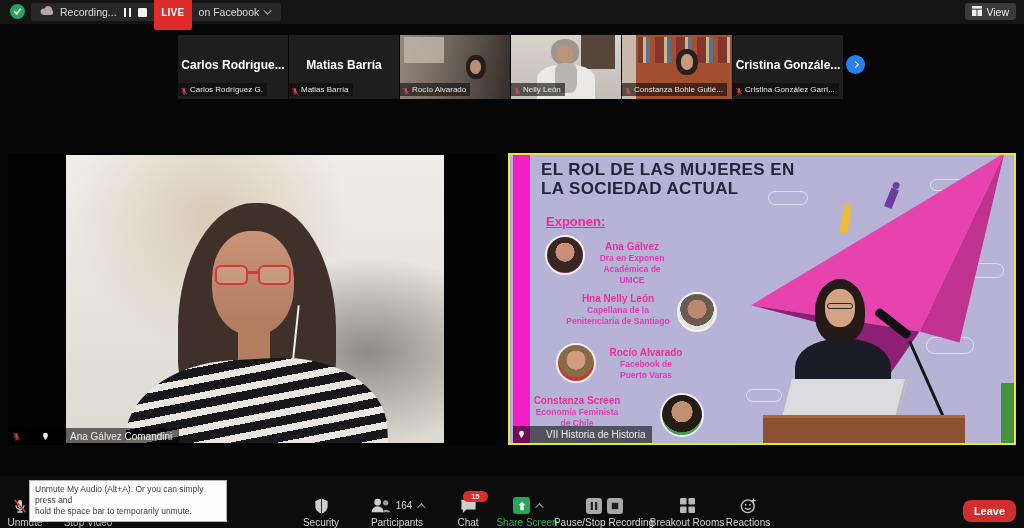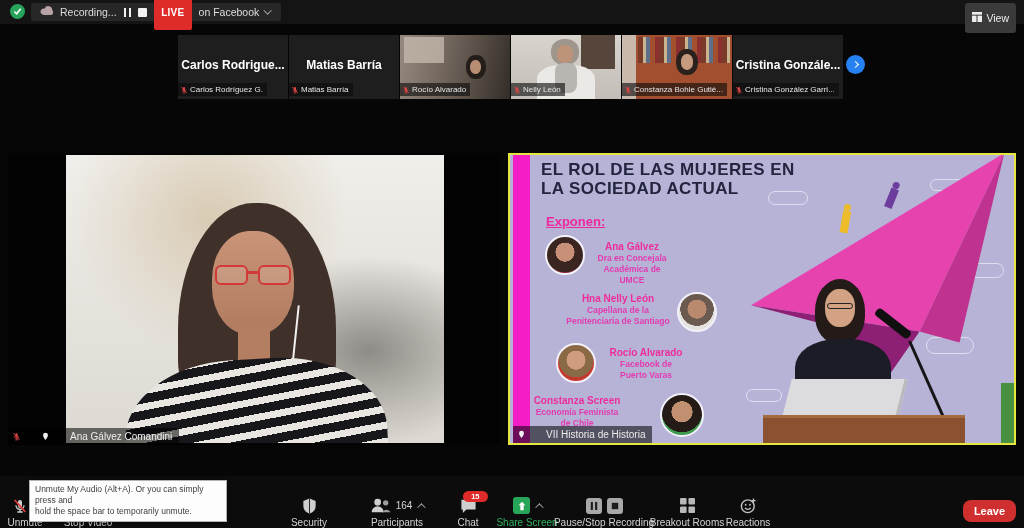--- a/index.html
+++ b/index.html
@@ -16,29 +16,29 @@
   .pp{display:flex;gap:2.5px;align-items:center;cursor:pointer}
   .pp i{display:block;width:2.5px;height:9px;background:#f2f2f2}
   .stopsq{width:9px;height:9px;background:#f2f2f2;border-radius:1px;cursor:pointer}
   .live-badge{background:#e02b2b;color:#fff;font-weight:bold;font-size:10px;
     padding:12px 7px;border-radius:2px;letter-spacing:.3px}
   .caret{display:inline-block;width:6px;height:6px;border-top:1.6px solid #a8a8a8;
     border-right:1.6px solid #a8a8a8}
   .caret.up{transform:rotate(-45deg) translateY(2px)}
   .caret.down{transform:rotate(135deg) translateY(2px)}
   .caret.right{transform:rotate(45deg)}
-  #view-btn{position:absolute;right:8px;top:3px;height:30px;background:#3a3a3a;border-radius:3px;
+  #view-btn{position:absolute;right:8px;top:3px;height:17px;background:#3a3a3a;border-radius:3px;
     display:flex;align-items:center;gap:4px;padding:4px 7px;color:#ececec;font-size:10.5px;cursor:pointer}
 
   
   .tile{position:absolute;top:35px;width:110px;height:64px;background:#1e1e1e;overflow:hidden}
   .tile .big{color:#fff;font-weight:bold;font-size:12px;text-align:center;margin-top:23px;
     white-space:nowrap;overflow:hidden}
   .plabel{position:absolute;left:0;bottom:3px;background:rgba(12,12,12,.62);color:#e6e6e6;
-    font-size:8px;line-height:11px;padding:1px 4px 1px 2px;display:flex;align-items:center;gap:2px;
+    font-size:8px;line-height:11px;padding:1px 4px 1px 2px;display:flex;align-items:flex-end;gap:2px;
     white-space:nowrap;max-width:108px;overflow:hidden}
   .ph{position:absolute;border-radius:46%}
   .v-rocio{background:linear-gradient(100deg,#958a80 0%,#786c62 35%,#544b43 70%,#332c27 100%)}
   .v-rocio .win{position:absolute;left:4px;top:2px;width:40px;height:26px;background:#c3b8ab;opacity:.8}
   .v-nelly{background:linear-gradient(#d8d4cd,#c2beb7)}
   .v-nelly .furn{position:absolute;right:6px;top:0;width:34px;height:34px;background:#55453a}
   .v-const{background:linear-gradient(90deg,#c9b9ad 0 13%,#a14f2f 13% 100%)}
   .v-const .books{position:absolute;left:16px;top:2px;right:2px;height:26px;
     background:repeating-linear-gradient(90deg,#7a3b2a 0 5px,#c8b48e 5px 8px,#5d6f8a 8px 12px,#a3502f 12px 17px,#8c2f2f 17px 21px)}
   #strip-next{position:absolute;left:846px;top:55px;width:19px;height:19px;border-radius:50%;
@@ -293,21 +293,21 @@
 
     <div id="slide-title">
       <div>EL ROL DE LAS MUJERES EN</div>
       <div>LA SOCIEDAD ACTUAL</div>
     </div>
     <div id="exponen">Exponen:</div>
 
     <div class="spk-photo" style="left:35px;top:80px;background:radial-gradient(circle at 50% 42%,#c89078 0 34%,#3a2520 35% 72%,#8c2436 73%)"></div>
     <div class="spk-text" style="left:82px;top:86px;width:80px">
       <div class="spk-name">Ana Gálvez</div>
-      <div class="spk-role">Dra en Concejala</div>
+      <div class="spk-role">Dra en Exponen</div>
       <div class="spk-role">Académica de UMCE</div>
     </div>
 
     <div class="spk-text" style="left:44px;top:138px;width:128px">
       <div class="spk-name">Hna Nelly León</div>
       <div class="spk-role">Capellana de la</div>
       <div class="spk-role">Penitenciaria de Santiago</div>
     </div>
     <div class="spk-photo" style="left:167px;top:137px;background:radial-gradient(circle at 50% 42%,#b98a6e 0 34%,#6b5a50 35% 60%,#e4e2de 61%)"></div>
 
@@ -368,21 +368,21 @@
       <div class="irow">
         <svg width="17" height="14" viewBox="0 0 24 18">
             <rect x="1" y="2" width="15" height="14" rx="3" fill="#cfcfcf"></rect>
             <path d="M17 7l6-4v12l-6-4z" fill="#cfcfcf"></path>
           </svg>
         <span class="caret up"></span>
       </div>
       <div>Stop Video</div>
     </div>
 
-    <div class="titem" style="left:264px">
+    <div class="titem" style="left:276px">
       <div class="irow">
         <svg width="15" height="16" viewBox="0 0 24 26">
             <path d="M12 1l10 4v8c0 6.5-4.5 11-10 12C6.5 24 2 19.5 2 13V5z" fill="#cfcfcf"></path>
             <path d="M12 1v24" stroke="#0c0c0c" stroke-width="1.4"></path>
           </svg>
       </div>
       <div>Security</div>
     </div>
 
     <div class="titem" style="left:352px">

